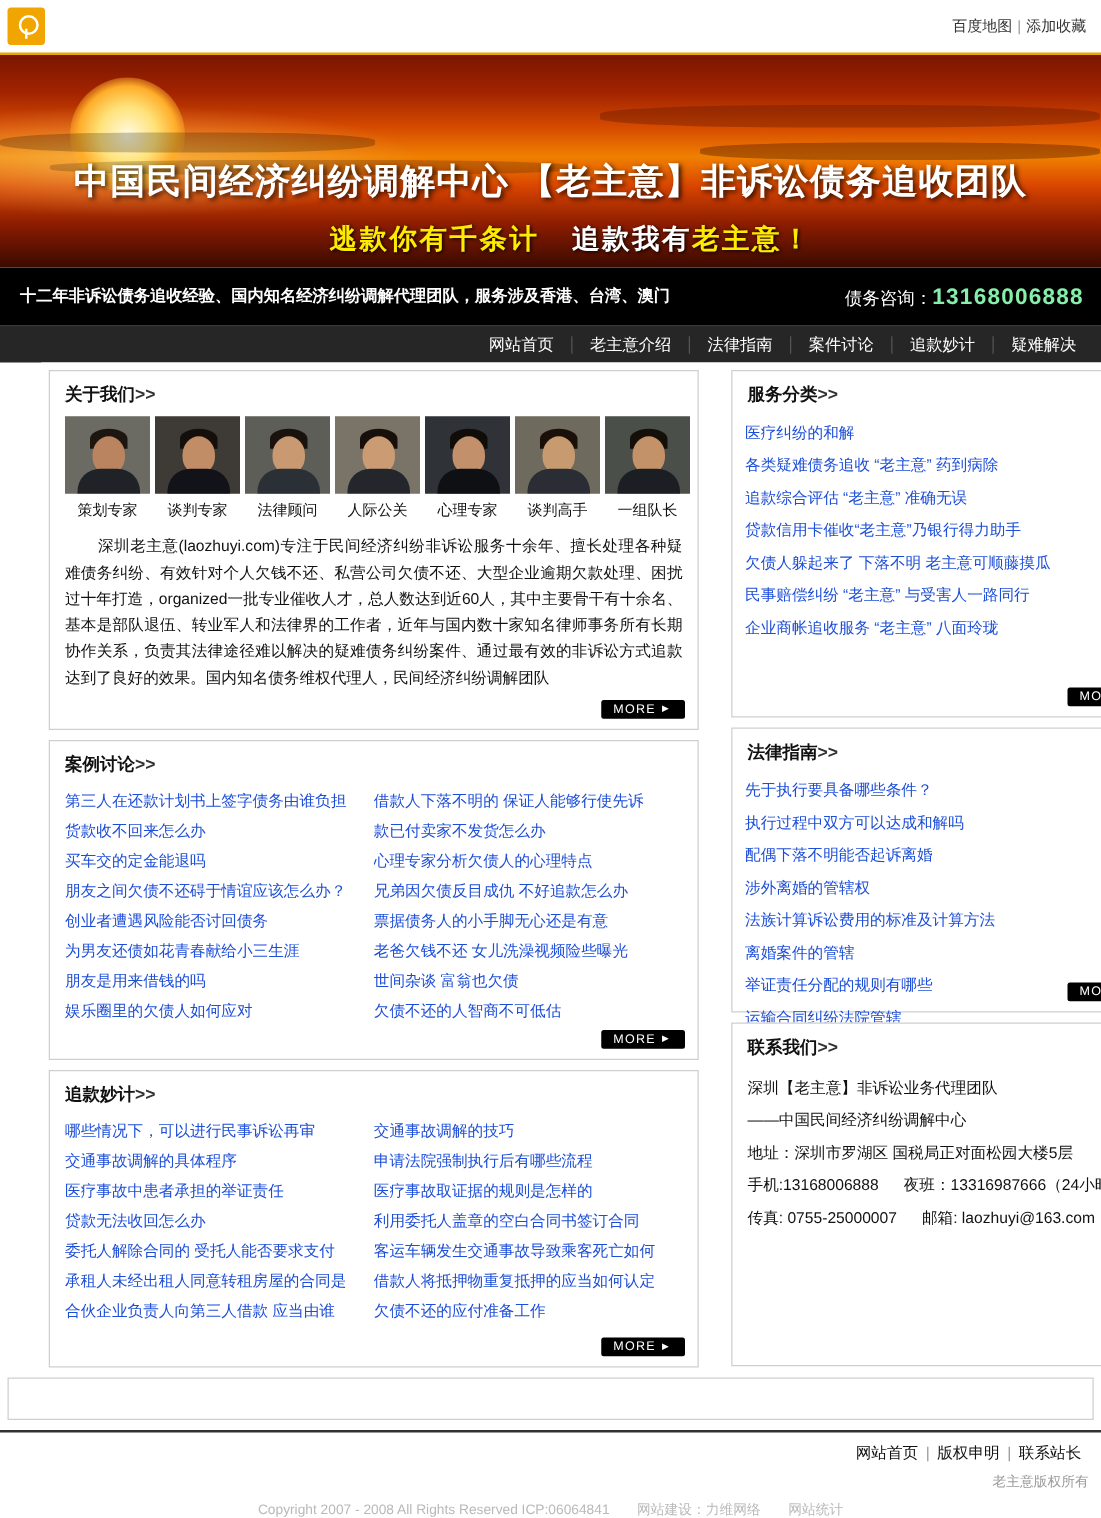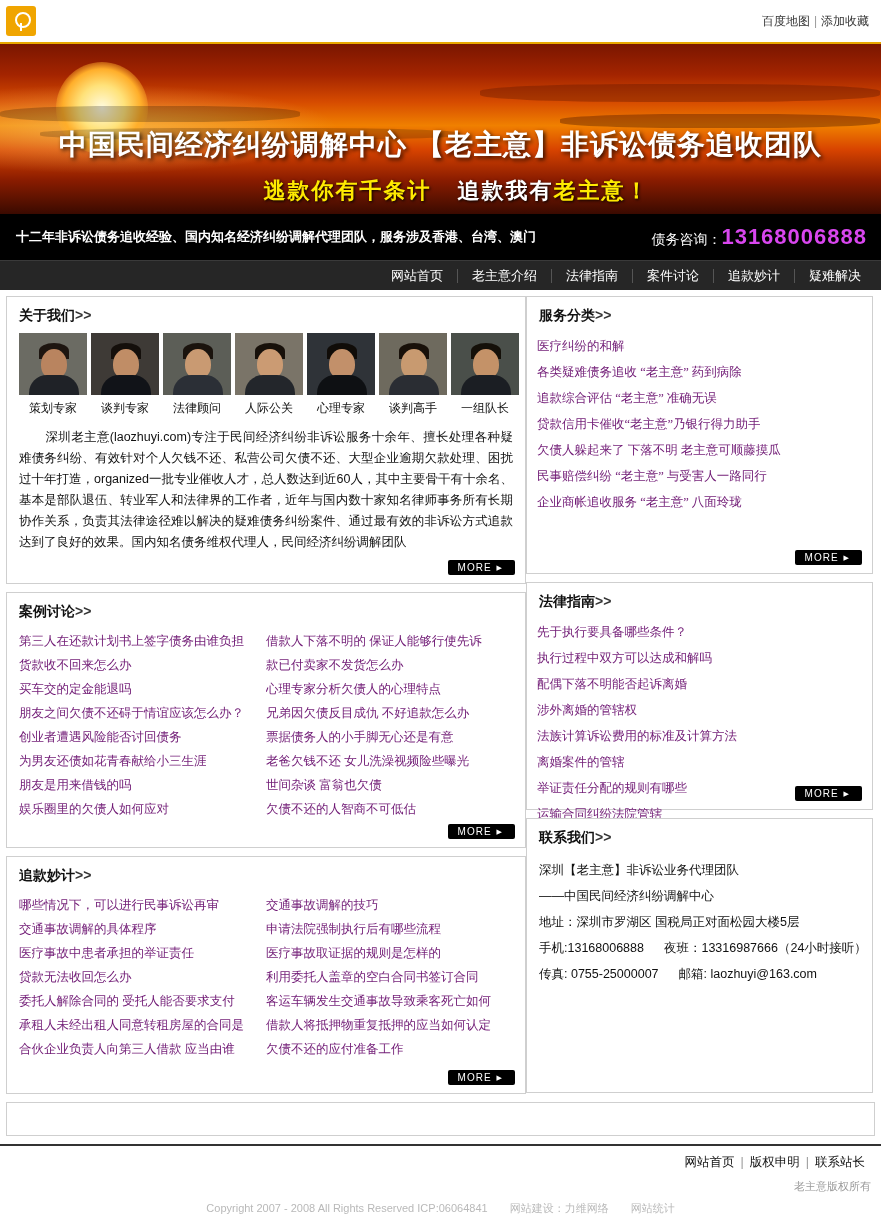--- a/index.html
+++ b/index.html
@@ -116,21 +116,21 @@
     color: #fff;
     height: 46px;
     display: flex;
     align-items: center;
     justify-content: space-between;
     padding: 0 14px 0 16px;
   }
   .strip-left { font-size: 13px; font-weight: bold; color: #ffffff; }
   .strip-right { font-size: 14px; color: #fff; }
   .strip-right .phone {
-    font-size: 22px; font-weight: bold; color: #d946ef; letter-spacing: 1px;
+    font-size: 18px; font-weight: bold; color: #86efac; letter-spacing: 1px;
   }
 
   
   .nav {
     background: #262626;
     height: 30px;
     display: flex;
     align-items: center;
     justify-content: flex-end;
     padding-right: 14px;
@@ -142,23 +142,24 @@
     text-decoration: none;
     padding: 0 14px;
     border-right: 1px solid #555;
     line-height: 14px;
   }
   .nav a:last-child { border-right: none; padding-right: 6px; }
 
   
   .content {
     display: flex;
-    gap: 0;
+    gap: 26px;
     padding: 6px 6px 0 6px;
     background: #ffffff;
+    margin-left: 33px;
   }
   .col-left { width: 520px; }
   .col-right { width: 347px; }
 
   .panel {
     border: 1px solid #cfcfcf;
     background: #fff;
     margin-bottom: 8px;
     padding: 8px 10px 10px 10px;
     position: relative;
@@ -249,21 +250,21 @@
   .links-2col .lcol { width: 50%; }
   .linklist { list-style: none; margin: 0; padding: 0; }
   .linklist li {
     font-size: 12.5px;
     line-height: 24px;
     color: #111;
     white-space: nowrap;
     overflow: hidden;
     text-overflow: ellipsis;
   }
-  .linklist li a { color: #701a75; text-decoration: none; font-family: Liberation Serif, serif; }
+  .linklist li a { color: #1d4ed8; text-decoration: none; }
 
   .panel-cases { padding-bottom: 26px; }
   .panel-tips { padding-bottom: 32px; }
 
   
   .svc-list li, .law-list li {
     font-size: 12.5px;
     line-height: 26px;
     color: #111;
   }

